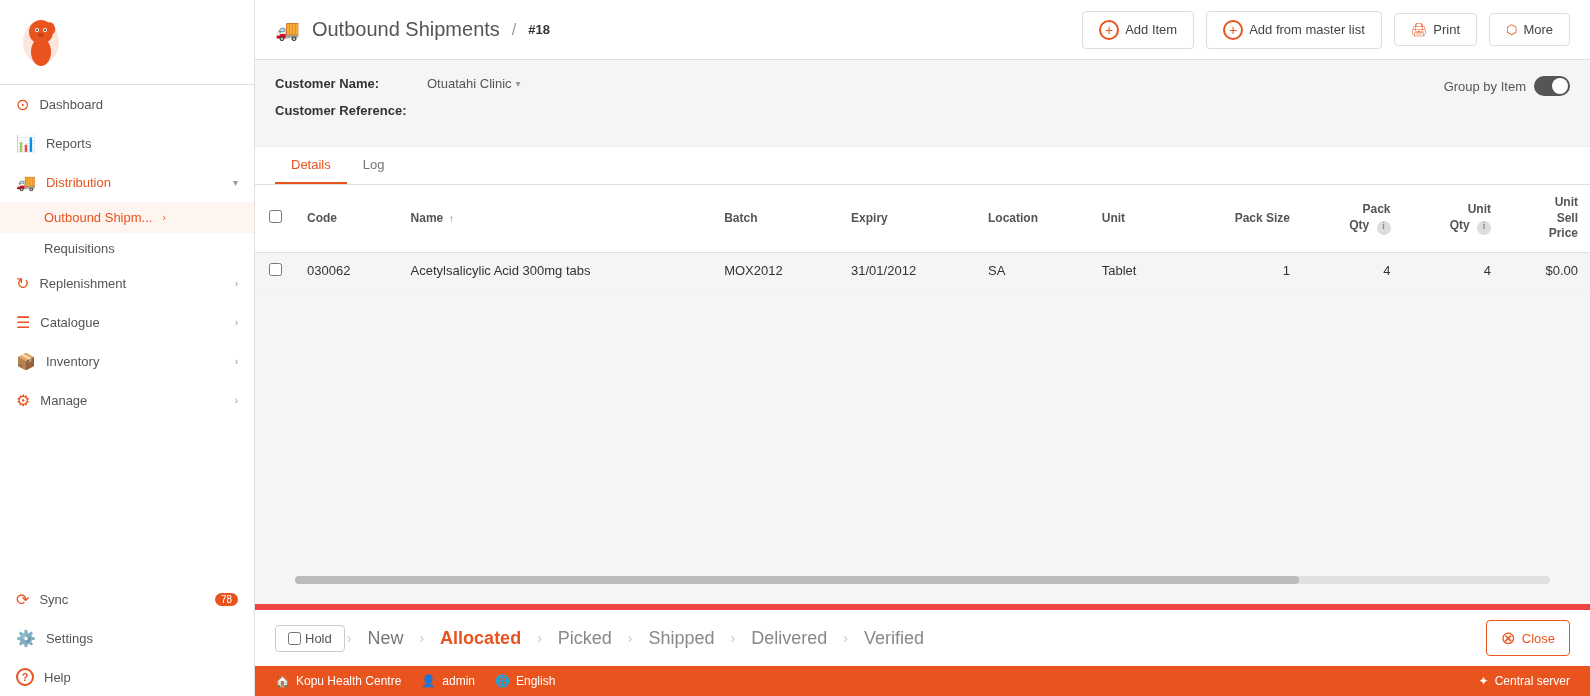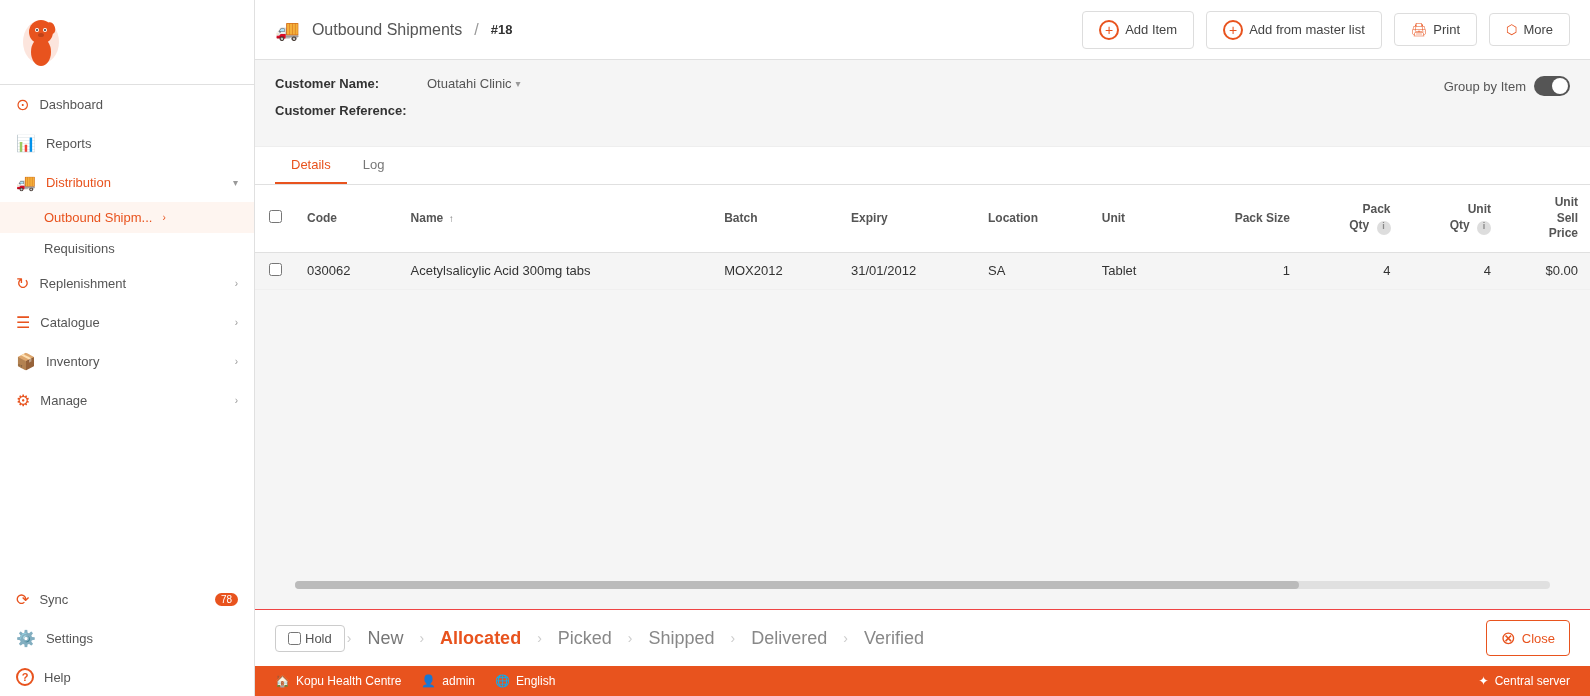--- a/index.html
+++ b/index.html
@@ -17,21 +17,21 @@
     .sub-nav-item.active { background: #fef5f0; color: #e8531e; font-weight: 500; }
     .sub-nav-item .sub-chevron { margin-left: 4px; font-size: 10px; }
     .sidebar-spacer { flex: 1; }
     .badge { background: #e8531e; color: #fff; border-radius: 10px; font-size: 10px; padding: 1px 6px; margin-left: auto; }
 
     
     .main { flex: 1; display: flex; flex-direction: column; overflow: hidden; }
 
     
     .header { background: #fff; border-bottom: 1px solid #e0e0e0; padding: 0 20px; height: 60px; display: flex; align-items: center; gap: 12px; }
-    .header-title { display: flex; align-items: center; gap: 8px; font-size: 16px; font-weight: 600; color: #333; }
+    .header-title { display: flex; align-items: center; gap: 8px; font-size: 20px; font-weight: 600; color: #333; }
     .header-separator { color: #999; font-size: 16px; }
     .header-id { color: #333; font-weight: 600; }
     .header-spacer { flex: 1; }
     .btn { display: flex; align-items: center; gap: 6px; padding: 8px 16px; border: 1px solid #ddd; border-radius: 4px; background: #fff; cursor: pointer; font-size: 13px; color: #444; }
 
     
     .form-section { padding: 16px 20px; border-bottom: 1px solid #eee; }
     .form-row { display: flex; align-items: center; gap: 12px; margin-bottom: 12px; }
     .form-label { font-weight: 600; color: #333; min-width: 140px; font-size: 13px; }
     .form-value { color: #555; font-size: 13px; display: flex; align-items: center; gap: 4px; }
@@ -52,21 +52,21 @@
     th { padding: 10px 12px; text-align: left; font-size: 12px; font-weight: 600; color: #555; background: #fff; position: sticky; top: 0; white-space: nowrap; }
     td { padding: 10px 12px; font-size: 13px; color: #333; border-bottom: 1px solid #f0f0f0; }
     .th-right { text-align: right; }
     .td-right { text-align: right; }
     .sort-icon { font-size: 10px; color: #777; margin-left: 2px; }
     .info-icon { display: inline-block; width: 14px; height: 14px; border-radius: 50%; background: #ddd; color: #888; font-size: 9px; text-align: center; line-height: 14px; margin-left: 4px; cursor: pointer; }
     .checkbox-cell { width: 40px; text-align: center; }
     input[type=checkbox] { cursor: pointer; }
 
     
-    .status-bar { border-top: 1px solid #ef4444; padding: 10px 20px; display: flex; align-items: center; background: #fff; margin-top: 12px; }
+    .status-bar { border-top: 6px solid #ef4444; padding: 10px 20px; display: flex; align-items: center; background: #fff; margin-top: 12px; }
     .status-pipeline { display: flex; align-items: center; gap: 0; }
     .status-step { display: flex; align-items: center; padding: 6px 14px; font-size: 18px; color: #888; cursor: pointer; }
     .status-step.active { color: #e8531e; font-weight: 600; }
     .status-step.completed { color: #777; }
     .status-step-check { display: flex; align-items: center; gap: 4px; border: 1px solid #ccc; border-radius: 4px; padding: 5px 12px; cursor: pointer; color: #555; }
     .status-arrow { color: #ccc; margin: 0 2px; font-size: 14px; }
     .status-spacer { flex: 1; }
     .btn-close { display: flex; align-items: center; gap: 6px; padding: 6px 14px; border: 1px solid #e8531e; border-radius: 4px; background: #fff; cursor: pointer; font-size: 13px; color: #e8531e; }
 
     

